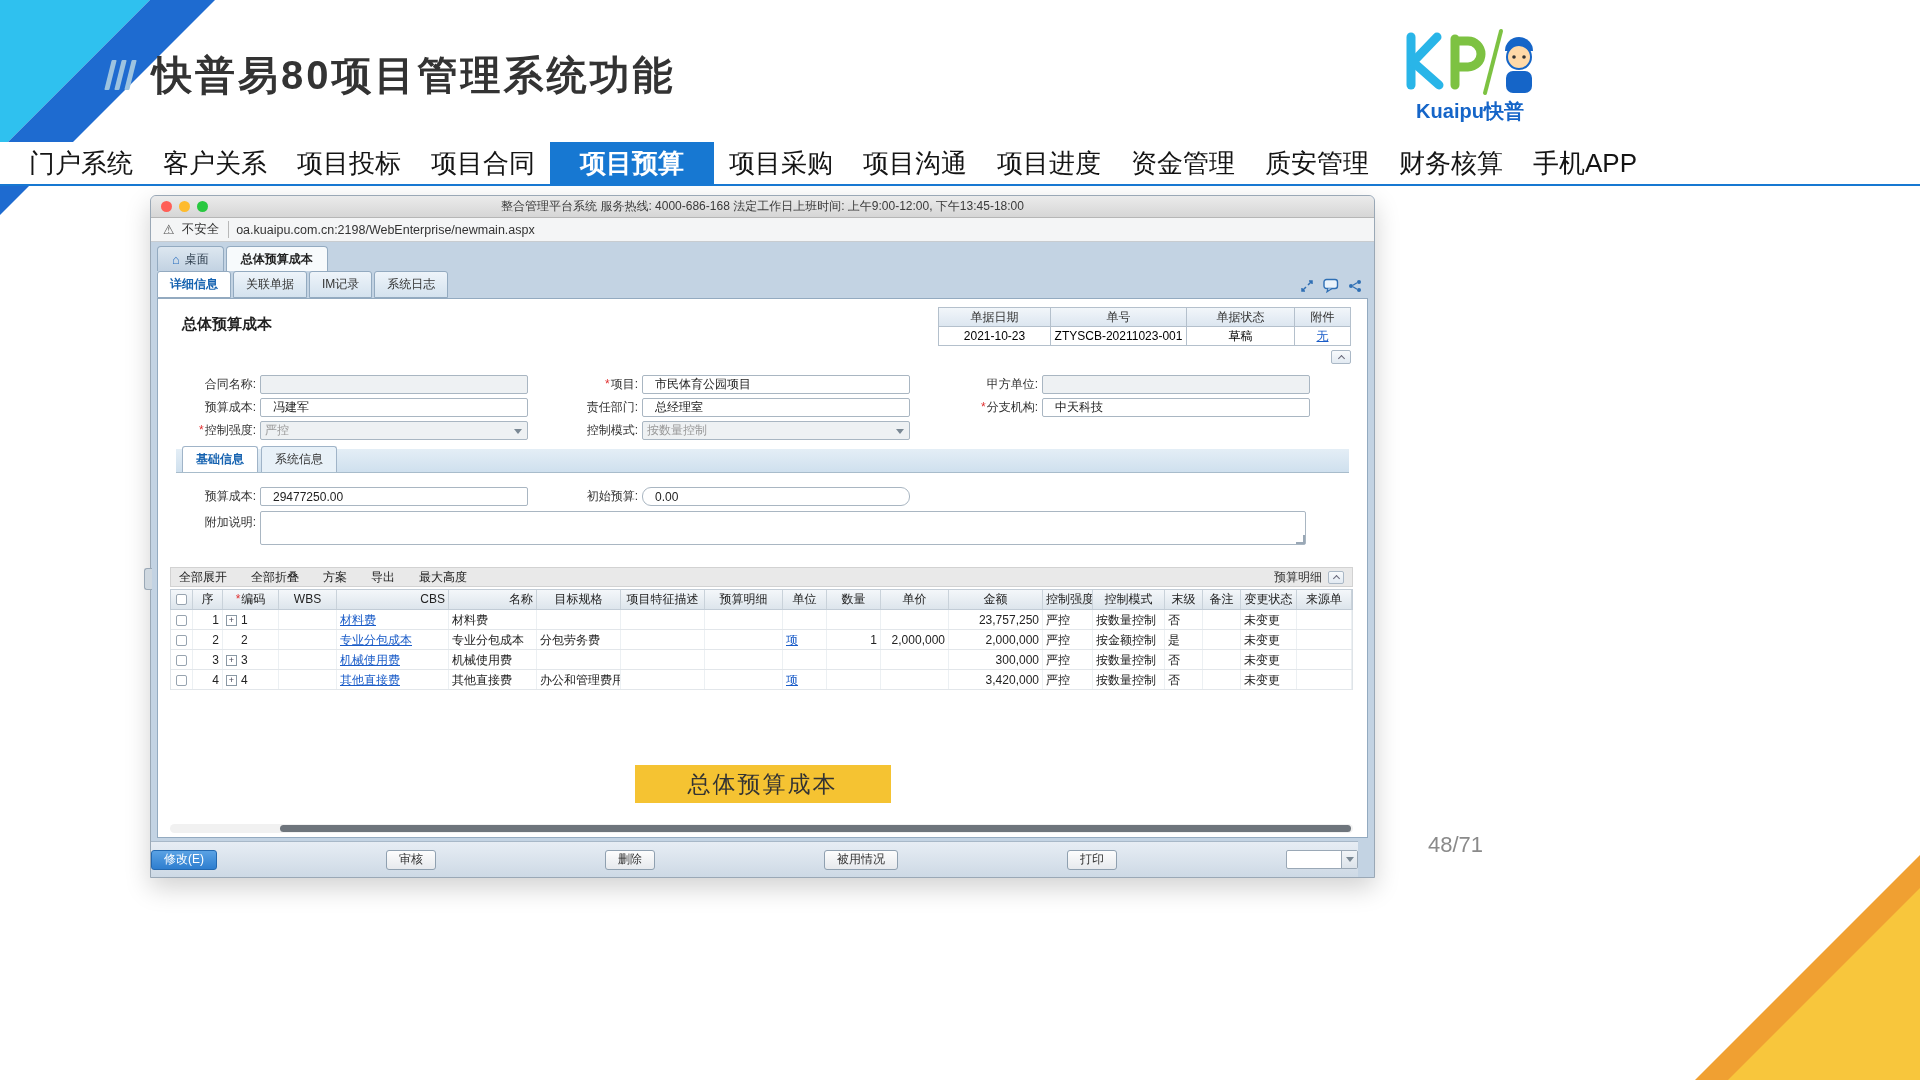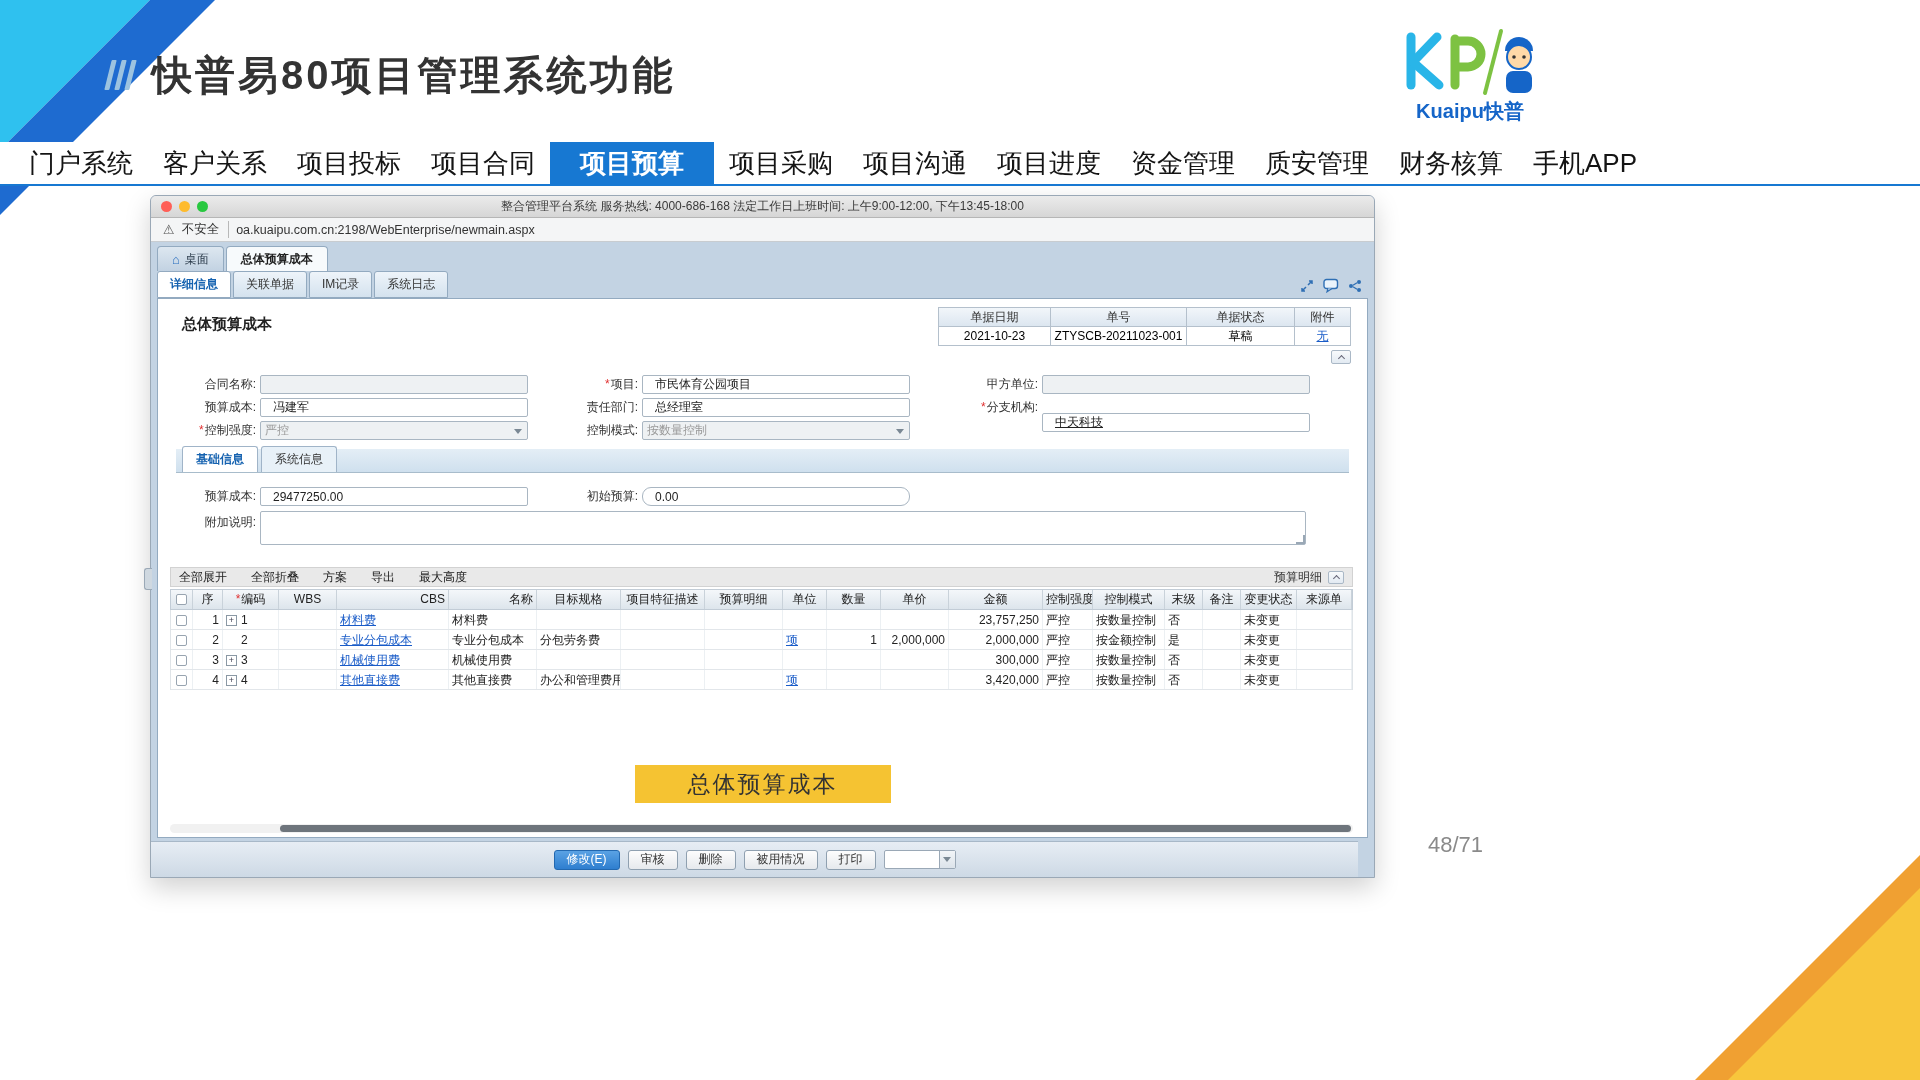--- a/index.html
+++ b/index.html
@@ -131,21 +131,21 @@
   .callout { position:absolute; left:50%; transform:translateX(-50%); top:466px; width:256px; height:38px;
     background:#f5c332; color:#333; font-size:23px; display:flex; align-items:center; justify-content:center;
     letter-spacing:2px; }
 
   .hscroll { position:absolute; left:12px; right:14px; bottom:4px; height:9px; background:#f1f1f1; border-radius:5px; }
   .hthumb { position:absolute; left:110px; right:2px; top:1px; height:7px; background:#6e757c; border-radius:4px; cursor:pointer; }
 
   
   .bottombar { position:absolute; left:0; right:16px; bottom:0; height:36px;
     background:linear-gradient(#e7edf4,#cdd9e5); border-top:1px solid #a8b8c8;
-    display:flex; align-items:center; justify-content:center; gap:8px; }
+    display:flex; align-items:center; justify-content:space-between; gap:8px; }
   .btn { height:20px; padding:0 12px; font-size:12px; border:1px solid #8fa0b0; border-radius:3px;
     background:linear-gradient(#fdfdfd,#e6e9ed); color:#333; display:flex; align-items:center; cursor:pointer; white-space:nowrap; }
   .btn.primary { background:linear-gradient(#5aa2e4,#2e7ecf); border-color:#2268b0; color:#fff; }
   .fdrop { width:72px; height:19px; background:#fff; border:1px solid #9aa8b6; border-radius:2px; position:relative; cursor:pointer; }
   .drop-btn { position:absolute; right:0; top:0; width:16px; height:100%;
     background:linear-gradient(#f2f5f8,#dce3ea); border-left:1px solid #9aa8b6;
     display:flex; align-items:center; justify-content:center; }
   .drop-btn .sel-arrow { position:static; }
 
   .edge-handle { position:absolute; left:-7px; top:372px; width:8px; height:22px; background:#cfd8e0;
@@ -273,21 +273,21 @@
         <span class="flabel" style="left:386px; top:76px; width:94px;"><span class="req">*</span><span>项目:</span></span>
         <input class="finput" style="left: 484px; top: 76px; width: 268px;" value="市民体育公园项目">
         <span class="flabel" style="left:786px; top:76px; width:94px;"><span>甲方单位:</span></span>
         <input class="finput disabled" style="left: 884px; top: 76px; width: 268px;" value="">
 
         <span class="flabel" style="left:4px; top:99px; width:94px;"><span>预算成本:</span></span>
         <input class="finput" style="left: 102px; top: 99px; width: 268px;" value="冯建军">
         <span class="flabel" style="left:386px; top:99px; width:94px;"><span>责任部门:</span></span>
         <input class="finput" style="left: 484px; top: 99px; width: 268px;" value="总经理室">
         <span class="flabel" style="left:786px; top:99px; width:94px;"><span class="req">*</span><span>分支机构:</span></span>
-        <input class="finput" style="left: 884px; top: 114px; width: 268px; text-decoration: underline;" value="中天科技">
+        <input class="finput" style="left: 884px; top: 99px; width: 268px;" value="中天科技">
 
         <span class="flabel" style="left:4px; top:122px; width:94px;"><span class="req">*</span><span>控制强度:</span></span>
         <div class="fselect" style="left:102px; top:122px; width:268px;"><span>严控</span><span class="sel-arrow"></span></div>
         <span class="flabel" style="left:386px; top:122px; width:94px;"><span>控制模式:</span></span>
         <div class="fselect" style="left:484px; top:122px; width:268px;"><span>按数量控制</span><span class="sel-arrow"></span></div>
 
         <div class="sectabs">
           <div class="sectab active">基础信息</div>
           <div class="sectab">系统信息</div>
         </div>

